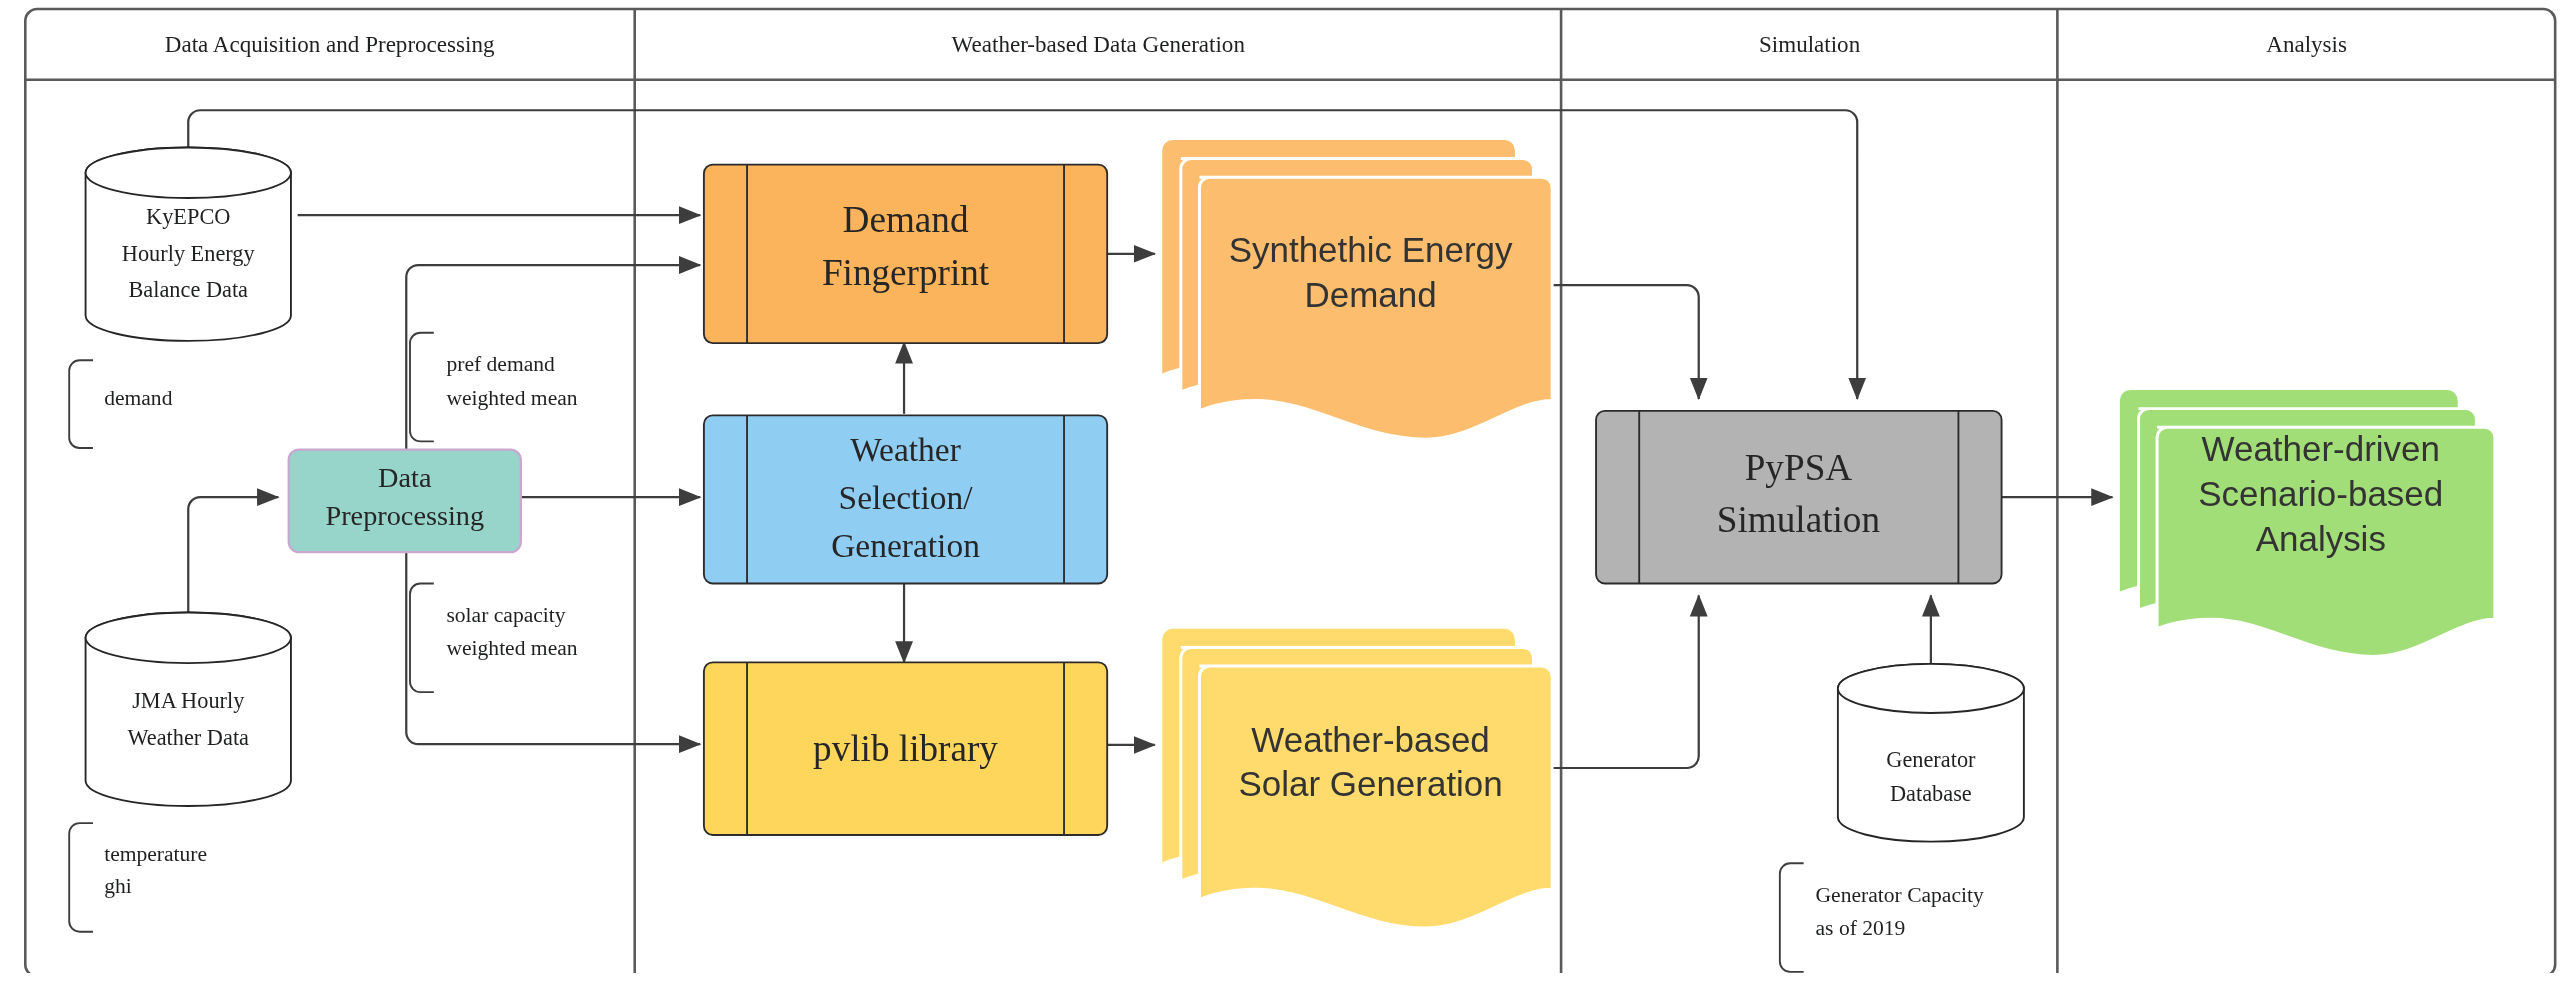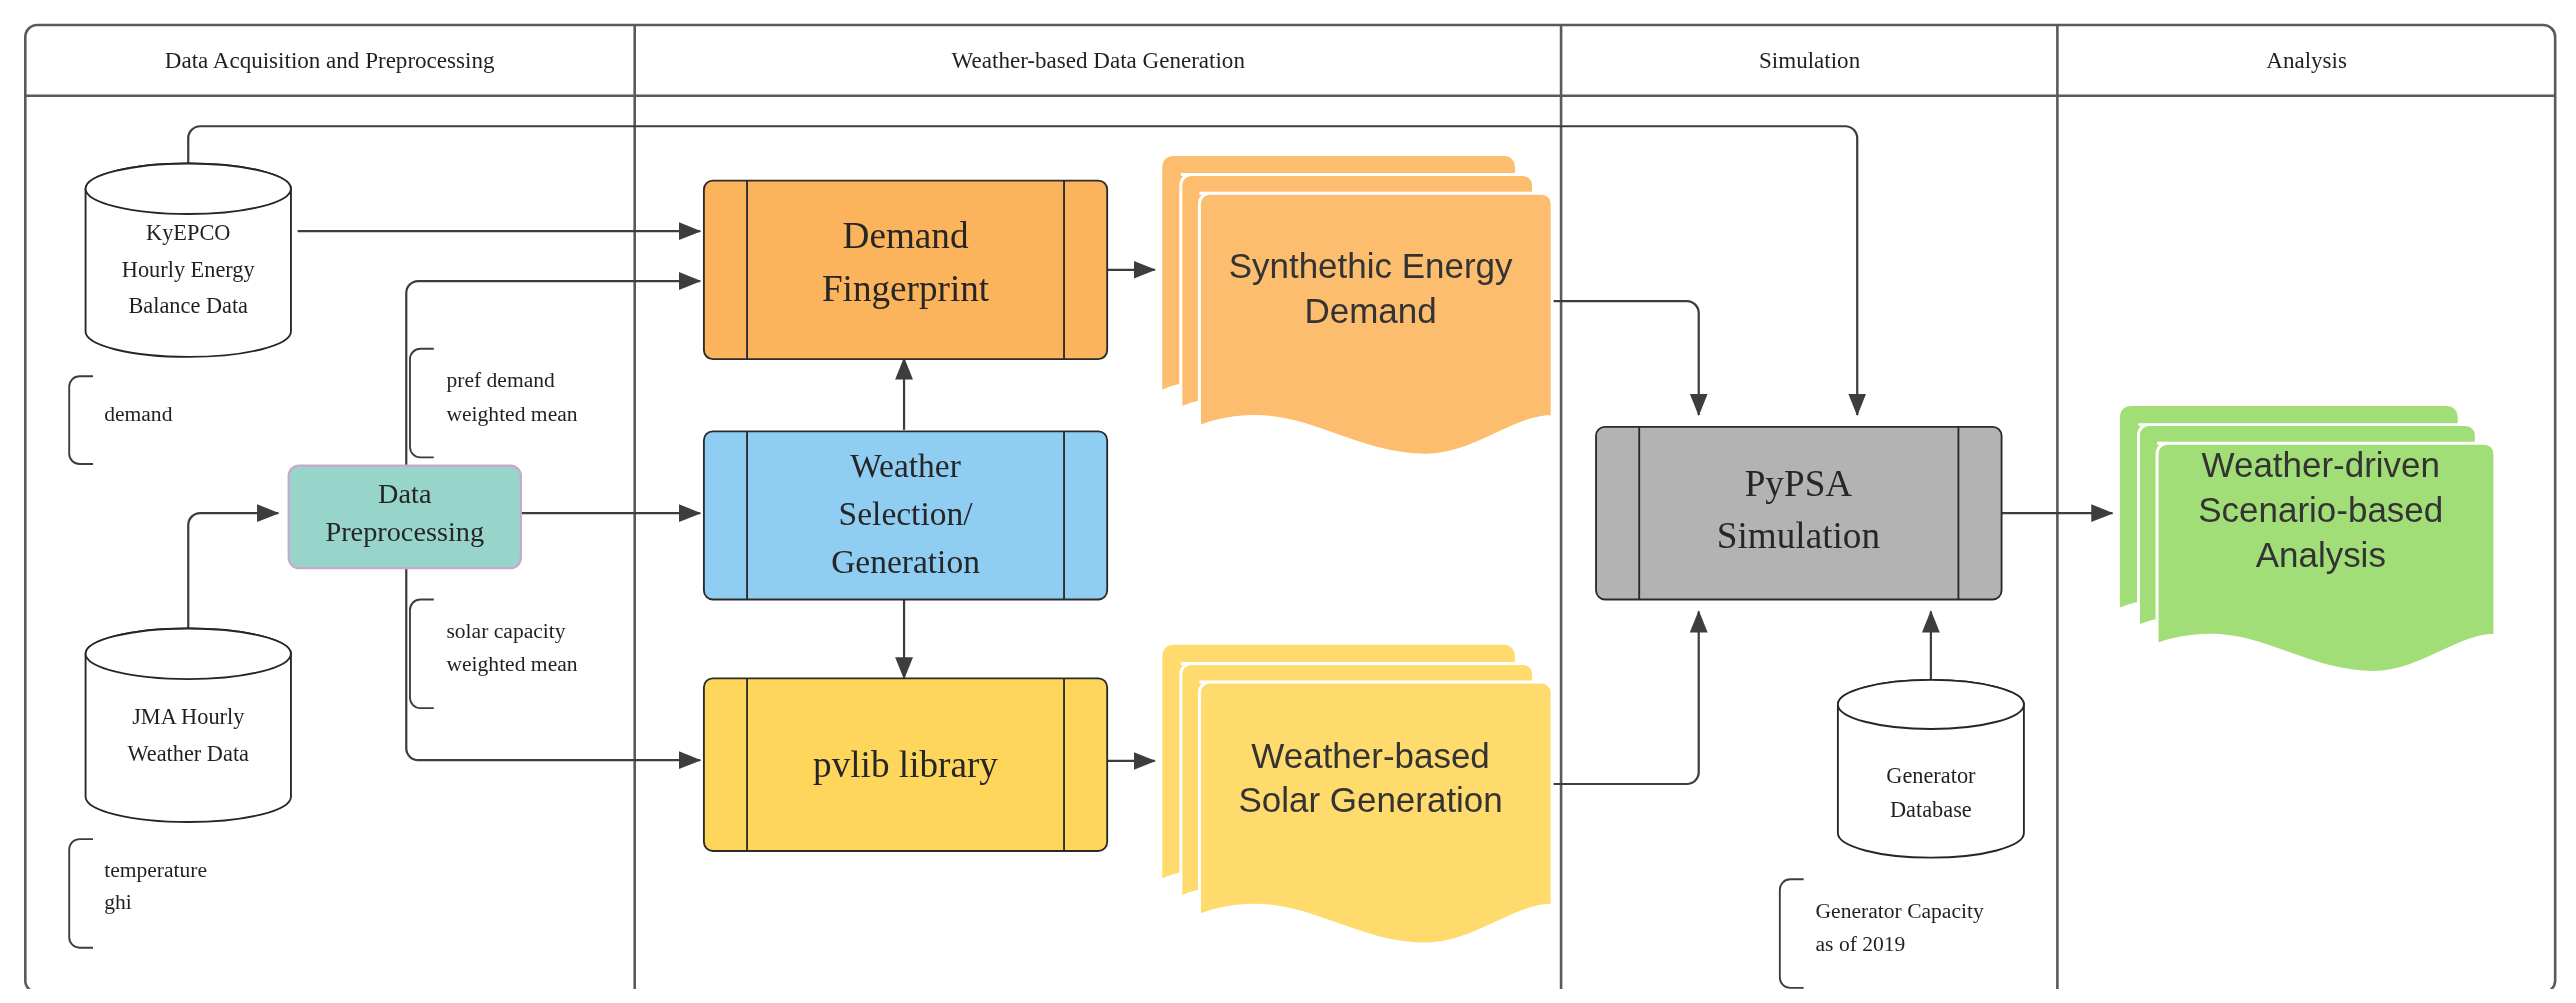--- a/index.html
+++ b/index.html
@@ -1,17 +1,17 @@
 <!DOCTYPE html>
 <html style="font-size:12px"><head>
 <meta charset="utf-8">
 <style>
   html,body{margin:0;padding:0;background:#ffffff;}
   body{font-family:"Liberation Serif", serif;}
-  #root{position:relative;width:2576px;height:973px;background:#ffffff;overflow:hidden;margin-top:16px;}
+  #root{position:relative;width:2576px;height:973px;background:#ffffff;overflow:hidden;}
   svg{display:block;}
   .lane-title{font-family:"Liberation Serif",serif;font-size:31px;fill:#1f2020;}
   .node-serif{font-family:"Liberation Serif",serif;fill:#262626;}
   .node-sans{font-family:"Liberation Sans",sans-serif;fill:#333333;}
   .note-txt{font-family:"Liberation Serif",serif;font-size:29px;fill:#1f2020;}
   .db-txt{font-family:"Liberation Serif",serif;font-size:30px;fill:#1f2020;}
 </style>
 </head>
 <body>
 

